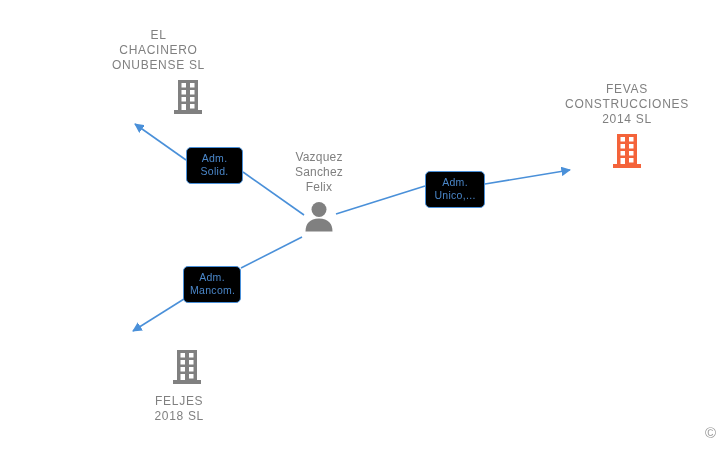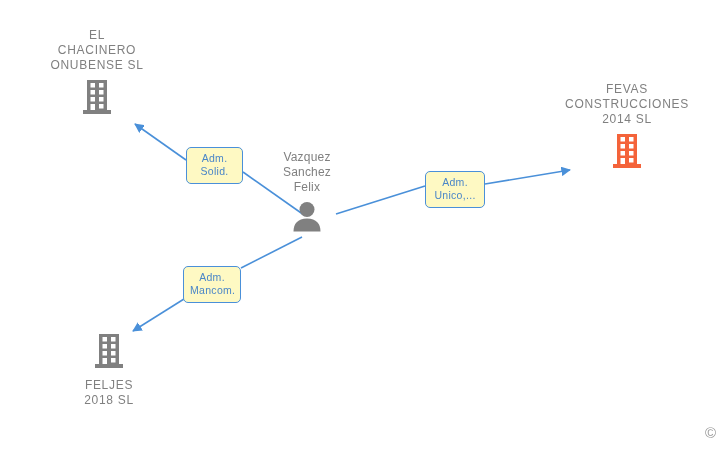--- a/index.html
+++ b/index.html
@@ -56,21 +56,21 @@
   .label-above {
     margin-bottom: 5px;
   }
 
   
   .edge-badge {
     position: absolute;
     box-sizing: border-box;
     border: 1.4px solid #4a90d9;
     border-radius: 5px;
-    background: #fef9c3;
+    background: #000000;
     color: #4a86c8;
     font-size: 10.5px;
     line-height: 13px;
     letter-spacing: 0.3px;
     text-align: center;
     padding: 4px 6px 5px 6px;
     white-space: pre-line;
   }
 
   
@@ -119,21 +119,21 @@
 
     <line x1="336" y1="214" x2="425" y2="186" stroke="#4a90d9" stroke-width="1.6"></line>
 
     <line x1="485" y1="184" x2="570" y2="170" stroke="#4a90d9" stroke-width="1.6" marker-end="url(#arrow-blue)"></line>
 
     <line x1="302" y1="237" x2="241" y2="268" stroke="#4a90d9" stroke-width="1.6"></line>
 
     <line x1="184" y1="299" x2="133" y2="331" stroke="#4a90d9" stroke-width="1.6" marker-end="url(#arrow-blue)"></line>
   </svg>
 
-  <div class="node" style="left:2px; top:28px;">
+  <div class="node" style="left:15px; top:28px;align-items:flex-end;">
     <div class="node-label label-above">EL
 CHACINERO
 ONUBENSE  SL</div>
     <span class="node-icon">
       <svg width="34" height="38" viewBox="0 0 34 38" xmlns="http://www.w3.org/2000/svg">
         <rect x="7" y="2" width="20" height="30" fill="#808080"></rect>
         <rect x="3" y="32" width="28" height="4" fill="#808080"></rect>
         <rect x="10.5" y="5" width="4.5" height="4.5" fill="#ffffff"></rect>
         <rect x="19" y="5" width="4.5" height="4.5" fill="#ffffff"></rect>
         <rect x="10.5" y="12" width="4.5" height="4.5" fill="#ffffff"></rect>
@@ -159,40 +159,40 @@
         <rect x="10.5" y="12" width="4.5" height="4.5" fill="#ffffff"></rect>
         <rect x="19" y="12" width="4.5" height="4.5" fill="#ffffff"></rect>
         <rect x="10.5" y="19" width="4.5" height="4.5" fill="#ffffff"></rect>
         <rect x="19" y="19" width="4.5" height="4.5" fill="#ffffff"></rect>
         <rect x="10.5" y="26" width="4.5" height="6" fill="#ffffff"></rect>
         <rect x="19" y="26" width="4.5" height="4.5" fill="#ffffff"></rect>
       </svg>
     </span>
   </div>
 
-  <div class="node" style="left:14px; top:332px;">
+  <div class="node" style="left:14px; top:348px;align-items:flex-end;">
     <span class="node-icon">
       <svg width="34" height="38" viewBox="0 0 34 38" xmlns="http://www.w3.org/2000/svg">
         <rect x="7" y="2" width="20" height="30" fill="#808080"></rect>
         <rect x="3" y="32" width="28" height="4" fill="#808080"></rect>
         <rect x="10.5" y="5" width="4.5" height="4.5" fill="#ffffff"></rect>
         <rect x="19" y="5" width="4.5" height="4.5" fill="#ffffff"></rect>
         <rect x="10.5" y="12" width="4.5" height="4.5" fill="#ffffff"></rect>
         <rect x="19" y="12" width="4.5" height="4.5" fill="#ffffff"></rect>
         <rect x="10.5" y="19" width="4.5" height="4.5" fill="#ffffff"></rect>
         <rect x="19" y="19" width="4.5" height="4.5" fill="#ffffff"></rect>
         <rect x="10.5" y="26" width="4.5" height="6" fill="#ffffff"></rect>
         <rect x="19" y="26" width="4.5" height="4.5" fill="#ffffff"></rect>
       </svg>
     </span>
     <div class="node-label label-below">FELJES
 2018  SL</div>
   </div>
 
-  <div class="node" style="left:212px; top:150px;">
+  <div class="node" style="left:224px; top:150px;">
     <div class="node-label person label-above">Vazquez
 Sanchez
 Felix</div>
     <span class="node-icon">
       <svg width="34" height="32" viewBox="0 0 34 32" xmlns="http://www.w3.org/2000/svg">
         <circle cx="17" cy="9.5" r="7.5" fill="#808080"></circle>
         <path d="M 17 18.5 C 7.5 18.5 3.5 24 3.5 31.5 L 30.5 31.5 C 30.5 24 26.5 18.5 17 18.5 Z" fill="#808080"></path>
       </svg>
     </span>
   </div>

